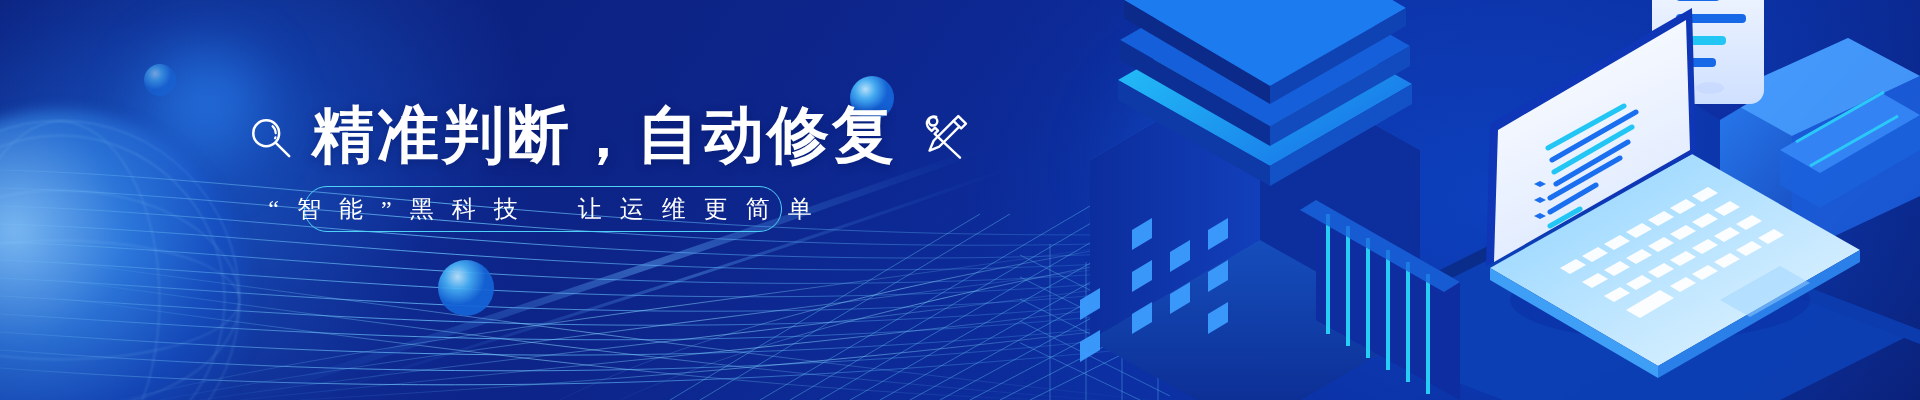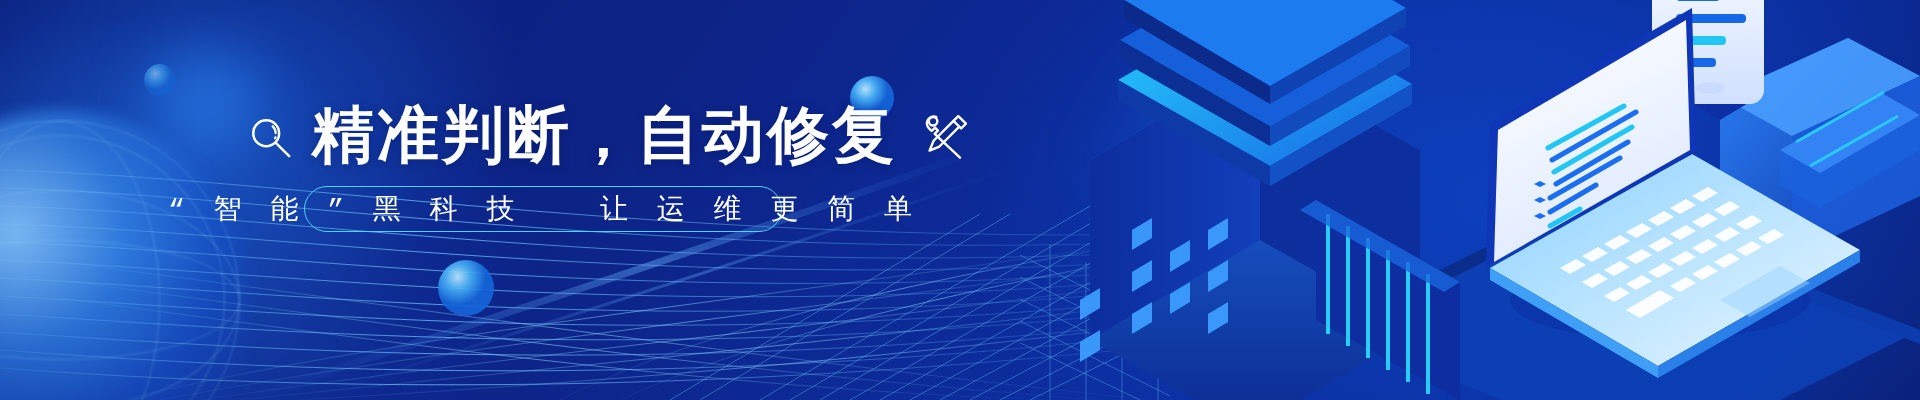--- a/index.html
+++ b/index.html
@@ -46,22 +46,22 @@
     font-family:"DejaVu Sans","Liberation Sans",sans-serif;
   }
   .tools-icon{width:52px;height:52px;flex:0 0 auto;margin-left:6px;}
 
   .pill{
     position:absolute;left:288px;top:186px;width:478px;height:46px;
     border:1.5px solid #4fd2f7;border-radius:24px;
     display:flex;align-items:center;justify-content:center;
   }
   .pill-text{
-    color:#ffffff;font-size:28px;letter-spacing:6px;white-space:nowrap;
-    font-family:Liberation Mono, monospace;
+    color:#ffffff;font-size:24px;letter-spacing:6px;white-space:nowrap;
+    font-family:Liberation Serif, serif;
   }
 
   
   .iso{position:absolute;right:0;top:0;width:900px;height:400px;}
   .iso svg{display:block;}
 </style>
 </head>
 <body>
 
 <div class="banner">

